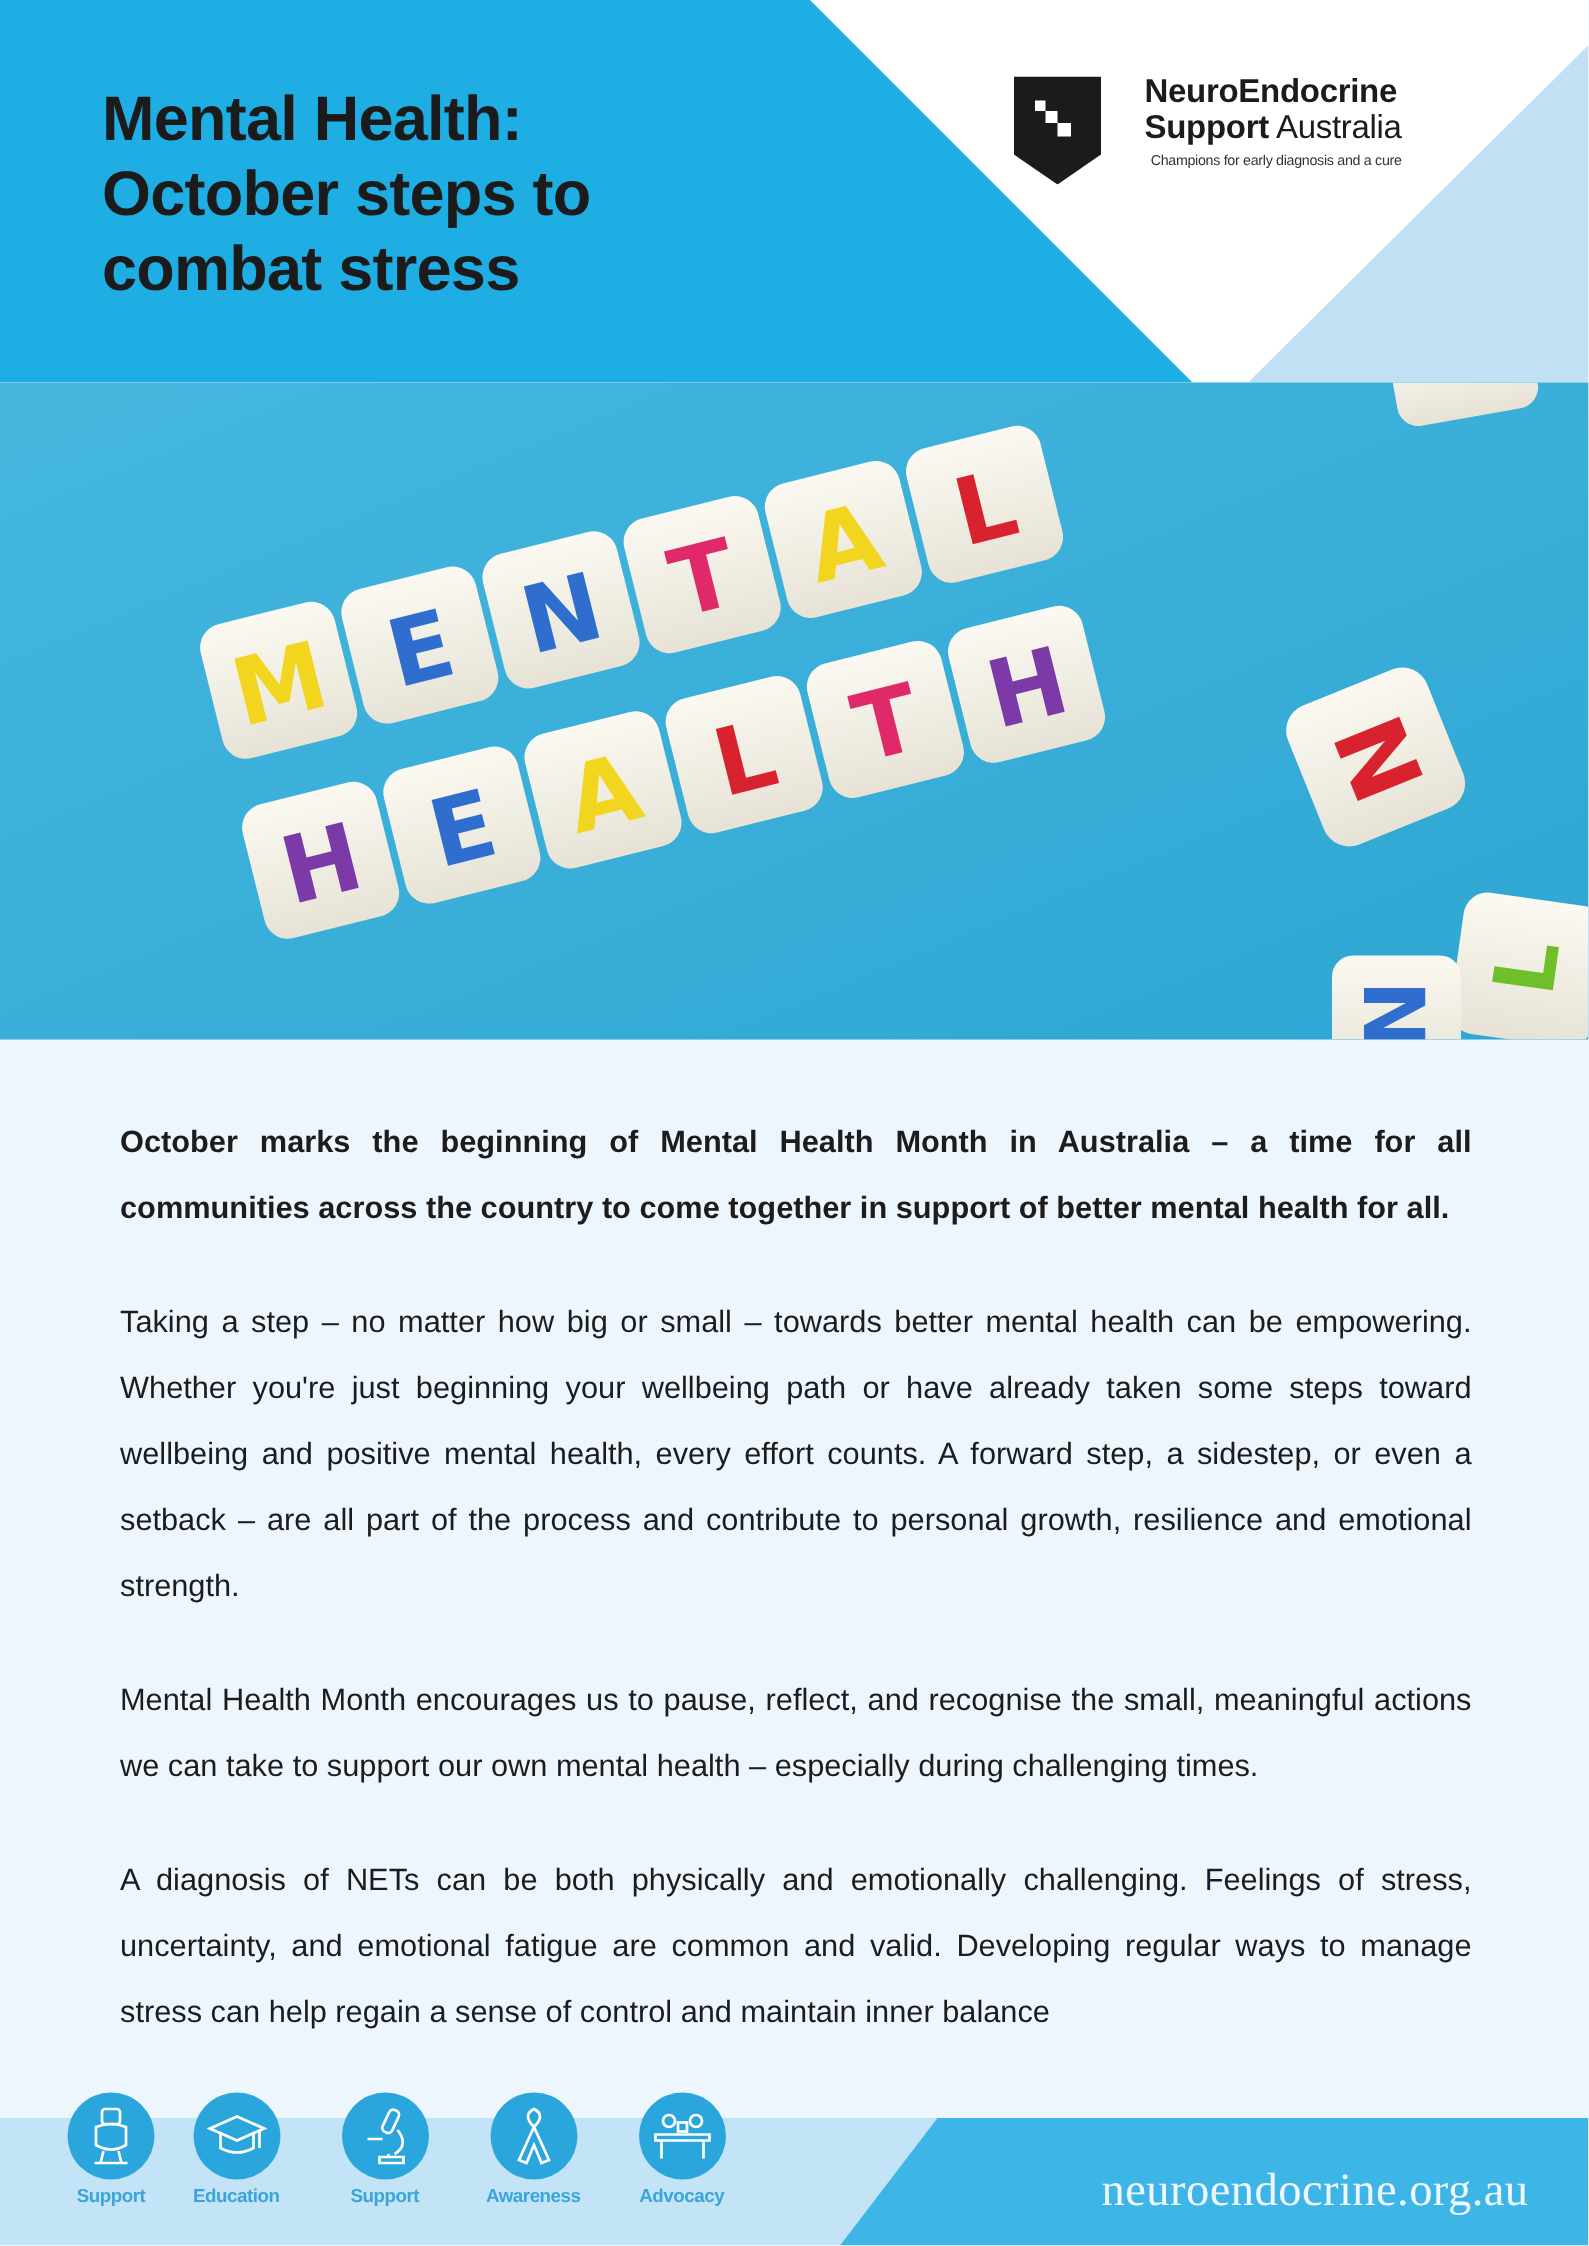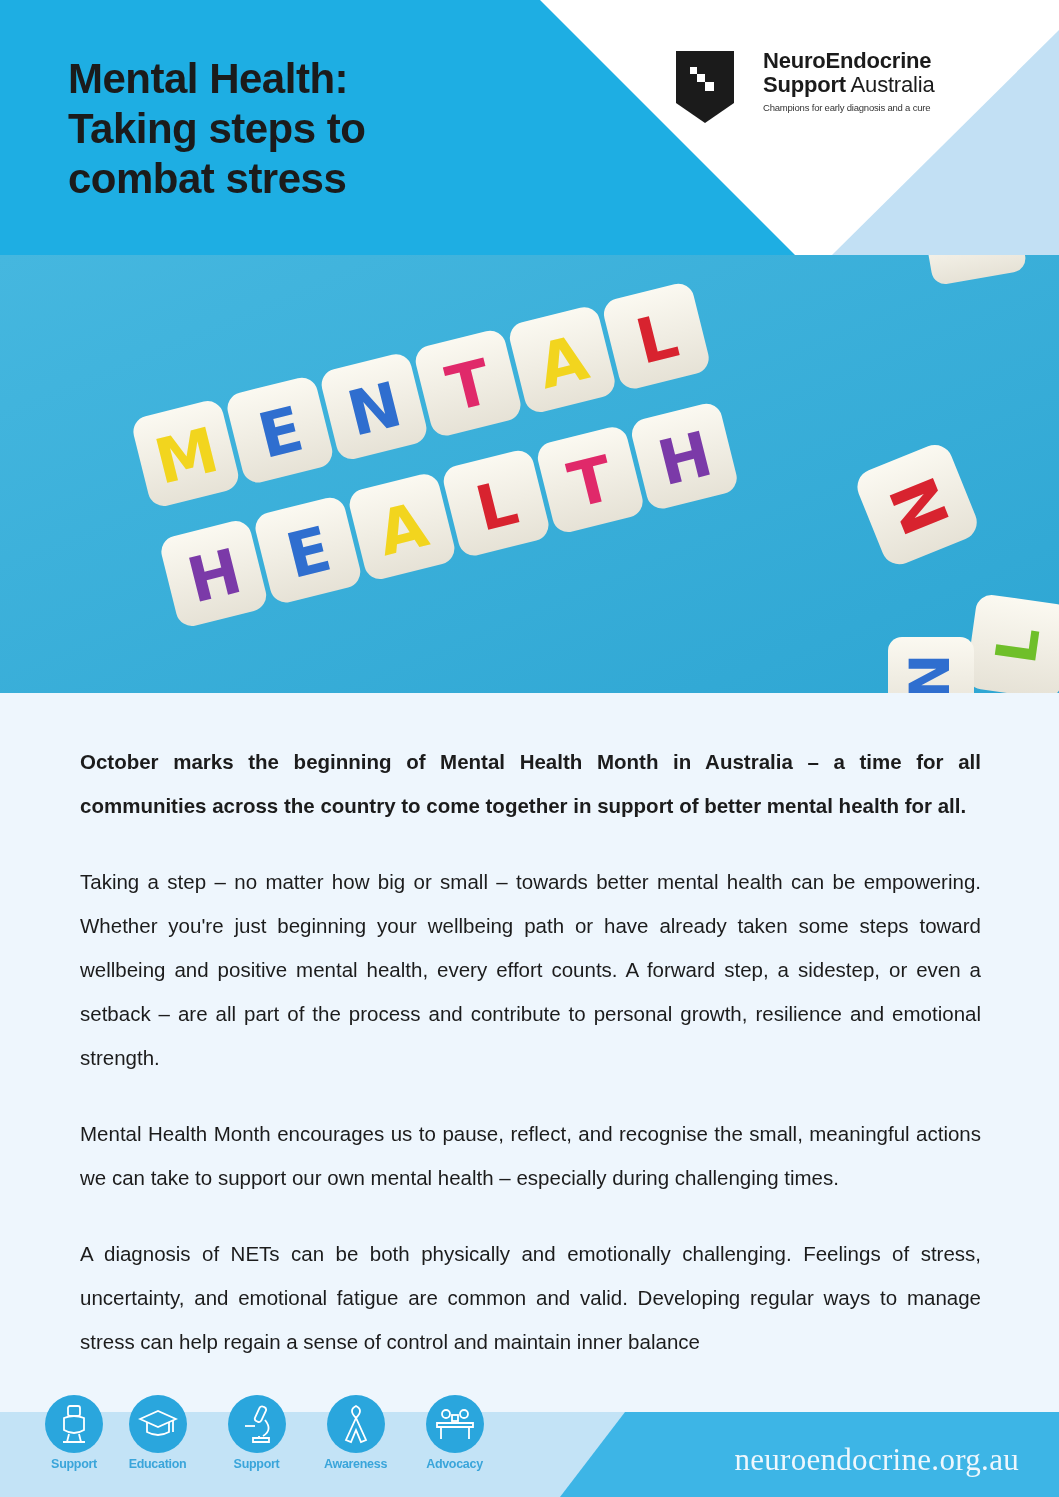--- a/index.html
+++ b/index.html
@@ -18,21 +18,21 @@
       font-size: 42px; line-height: 50px; color: #1b1b1b; letter-spacing: -0.5px;
     }
     .title span { display: block; }
     .logo { position: absolute; left: 676px; top: 51px; width: 290px; height: 75px; }
     .logo-mark { position: absolute; left: 0; top: 0; }
     .logo-text { position: absolute; left: 71px; top: -2px; font-family: "Liberation Sans", sans-serif; color: #1b1b1b; margin-left: 16px; }
     .logo-line1 { font-size: 22px; font-weight: bold; line-height: 24px; letter-spacing: -0.2px; }
     .logo-line2 { font-size: 22px; line-height: 24px; letter-spacing: -0.2px; }
     .logo-line2 b { font-weight: bold; }
     .logo-line2 .light { font-weight: normal; }
-    .logo-tag { font-size: 9.5px; line-height: 14px; margin-top: 4px; color: #333; letter-spacing: -0.2px; }
+    .logo-tag { font-size: 9.5px; line-height: 14px; margin-top: 4px; color: #333; letter-spacing: -0.2px; text-align: right; }
 
     
     .hero { position: absolute; left: 0; top: 255px; width: 1059px; height: 438px; overflow: hidden; background: #3ab0da; }
     .hero svg { position: absolute; left: 0; top: 0; }
 
     
     .content { position: absolute; left: 68px; top: 740px; width: 913px; }
     .content p {
       margin: 0 0 32px 12px; font-family: Liberation Sans, sans-serif;
       font-size: 20.5px; line-height: 44px; text-align: justify; color: #1c1c1c;
@@ -56,21 +56,21 @@
 <body>
 
 <div class="header">
   <svg class="bg" width="1059" height="255" viewBox="0 0 1059 255">
     <rect x="0" y="0" width="1059" height="255" fill="#ffffff"></rect>
     <polygon points="0,0 540,0 795,255 0,255" fill="#1eaee3"></polygon>
     <polygon points="1059,30 1059,255 832,255" fill="#c2e0f4"></polygon>
   </svg>
   <h1 class="title">
     <span>Mental Health:</span>
-    <span>Taking steps to</span>
+    <span>October steps to</span>
     <span>combat stress</span>
   </h1>
   <div class="logo">
     <svg class="logo-mark" width="58" height="72" viewBox="0 0 58 72">
       <polygon points="0,0 58,0 58,52 29,72 0,52" fill="#1b1b1b"></polygon>
       <rect x="14" y="16" width="7" height="7" fill="#fff"></rect>
       <rect x="21" y="23" width="8" height="8" fill="#fff"></rect>
       <rect x="29" y="31" width="9" height="9" fill="#fff"></rect>
     </svg>
     <div class="logo-text">

